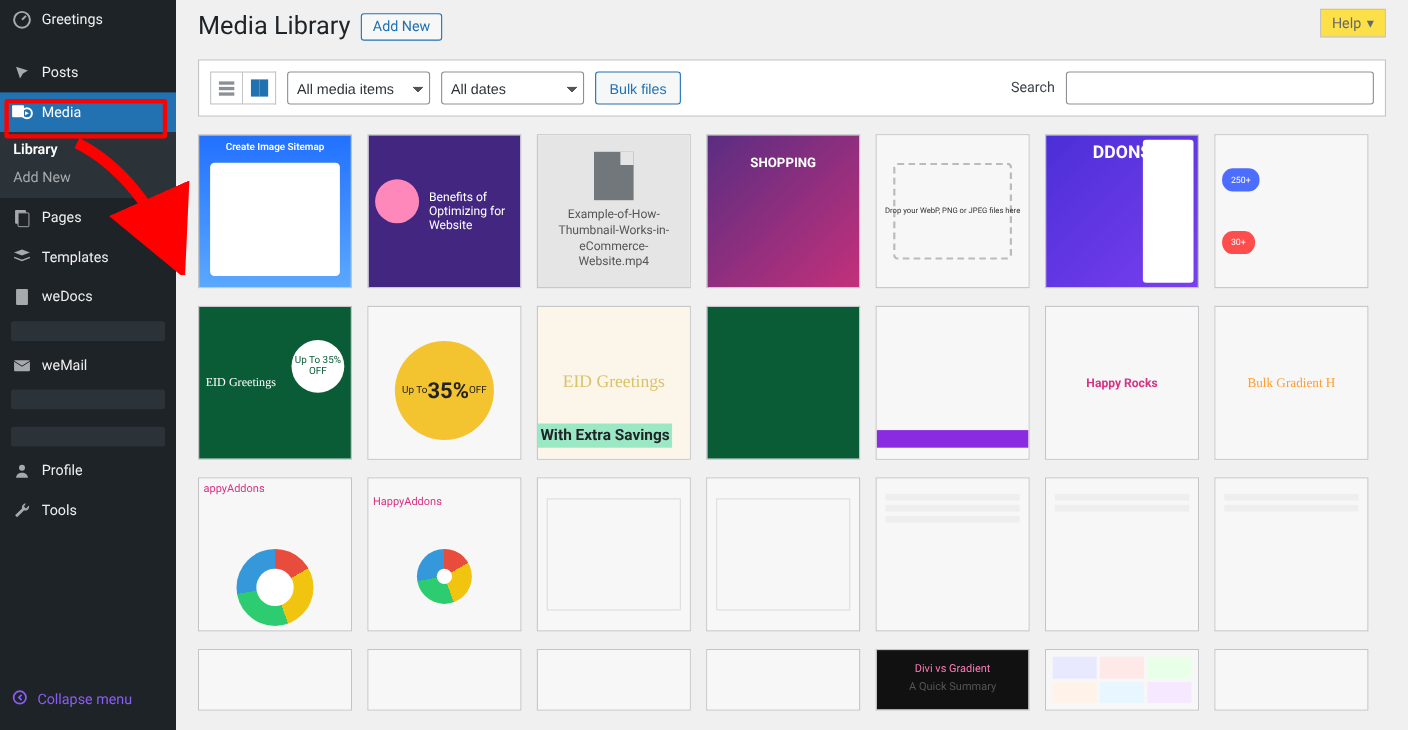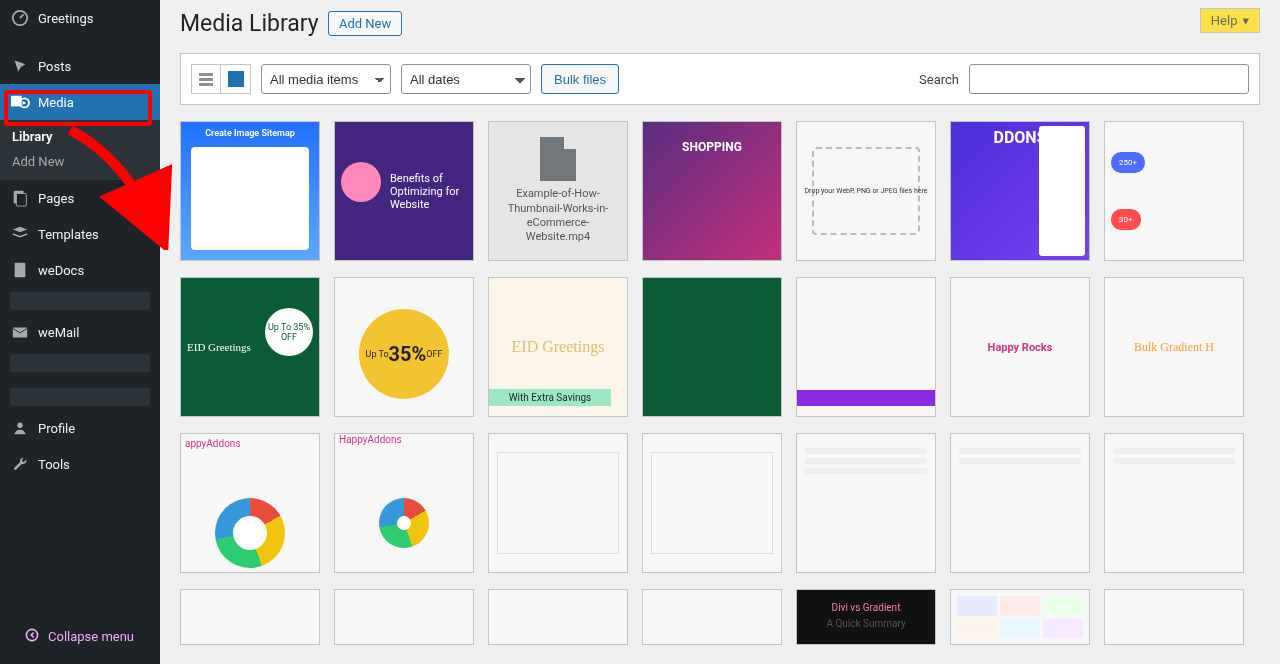--- a/index.html
+++ b/index.html
@@ -9,21 +9,21 @@
   #adminmenu { position: absolute; left:0; top:0; bottom:0; width:160px; background:#1d2327; color:#f0f0f1; }
   #adminmenu .item { display:flex; align-items:center; gap:8px; padding:8px 10px; cursor:pointer; color:#f0f0f1; }
   #adminmenu .item .ico { width:20px; height:20px; display:flex; align-items:center; justify-content:center; color:#a7aaad; }
   #adminmenu .item.current { background:#2271b1; color:#fff; }
   #adminmenu .item.current .ico { color:#fff; }
   #adminmenu .hl { position:absolute; border:4px solid #ff0000; border-radius:3px; pointer-events:none; }
   #adminmenu .sub { padding:4px 0 6px 12px; background:#2c3338; }
   #adminmenu .sub .subitem { padding:5px 0 5px 0; color:#a7aaad; cursor:pointer; font-size:13px; }
   #adminmenu .sub .subitem.current { color:#fff; font-weight:600; }
   #adminmenu .redacted { margin:4px 10px; height:18px; background:#2c3338; border-radius:2px; }
-  #adminmenu .collapse { position:absolute; bottom:10px; left:0; right:0; display:flex; align-items:center; gap:8px; padding:8px 24px; color:#f0abfc; cursor:pointer; }
+  #adminmenu .collapse { position:absolute; bottom:10px; left:0; right:0; display:flex; align-items:center; gap:8px; padding:8px 10px; color:#8b5cf6; cursor:pointer; }
 
   
   #arrow { position:absolute; left:50px; top:120px; width:130px; height:130px; pointer-events:none; }
 
   
   #wpbody { position:absolute; left:160px; top:0; right:0; bottom:0; padding:10px 20px 0 20px; overflow:hidden; }
   .help-btn { position:absolute; top:8px; right:20px; background:#fde047; border:1px solid #c3c4c7; padding:4px 10px; color:#646970; font-size:13px; display:flex; align-items:center; gap:5px; cursor:pointer; }
   h1.title { font-size:23px; font-weight:400; color:#1d2327; display:inline-block; margin-right:6px; }
   .add-new { display:inline-block; border:1px solid #2271b1; color:#2271b1; background:#f6f7f7; padding:4px 10px; font-size:13px; border-radius:3px; cursor:pointer; position:relative; top:-3px; }
 
@@ -51,21 +51,21 @@
   
   .g-blue { background:linear-gradient(#2271ff,#5ba8ff); color:#fff; font-size:10px; font-weight:600; }
   .g-purple { background:linear-gradient(135deg,#5a2d82,#c3307a); color:#fff; font-size:12px; font-weight:700; }
   .g-indigo { background:#422680; }
   .g-green { background:#0a5c36; }
   .g-white { background:#f7f7f8; }
   .g-black { background:#111; color:#fff; }
   .label-top { position:absolute; top:6px; left:6px; right:6px; font-size:9px; color:#fff; }
   .label-mid { position:absolute; top:50%; left:6px; right:6px; transform:translateY(-50%); font-size:11px; color:#fff; text-align:center; }
   .label-mid.dark { color:#333; }
-  .bottom-bar { position:absolute; left:0; right:16px; bottom:10px; background:#9be8c5; color:#1d2327; font-size:10px; text-align:center; padding:3px 0; }
+  .bottom-bar { position:absolute; left:0; right:16px; bottom:10px; background:#9be8c5; color:#1d2327; font-size:14px; text-align:center; padding:3px 0;font-weight:bold; }
   .donut { width:70px; height:70px; border-radius:50%; background:conic-gradient(#e74c3c 0 60deg,#f1c40f 60deg 160deg,#2ecc71 160deg 260deg,#3498db 260deg 360deg); position:relative; margin:auto; top:30px; }
   .donut::after { content:""; position:absolute; inset:18px; background:#fff; border-radius:50%; }
   .pill { position:absolute; border-radius:10px; padding:6px 8px; font-size:8px; color:#fff; }
   .circ-off { width:90px; height:90px; border-radius:50%; background:#f4c430; position:relative; margin:14px auto 0; display:flex; align-items:center; justify-content:center; color:#222; }
   .tiny { font-size:10px; color:#ccc; }
 </style>
 </head>
 <body>
 
 <div id="adminmenu">
@@ -312,21 +312,21 @@
       </div>
 
     <div class="thumb">
         <div class="fill g-white">
           <span class="tiny" style="position:absolute;top:4px;left:4px;color:#d63384;">appyAddons</span>
           <div class="donut"></div>
         </div>
       </div>
     <div class="thumb">
         <div class="fill g-white">
-          <span class="tiny" style="position:absolute;top:0;left:4px;color:#d63384;">HappyAddons</span>
+          <span class="tiny" style="position:absolute;top:16px;left:4px;color:#d63384;">HappyAddons</span>
           <div class="donut" style="width:50px;height:50px;top:20px;"></div>
         </div>
       </div>
     <div class="thumb">
         <div class="fill g-white">
           <div style="position:absolute;inset:18px 8px;border:1px solid #ddd;"></div>
         </div>
       </div>
     <div class="thumb">
         <div class="fill g-white">

